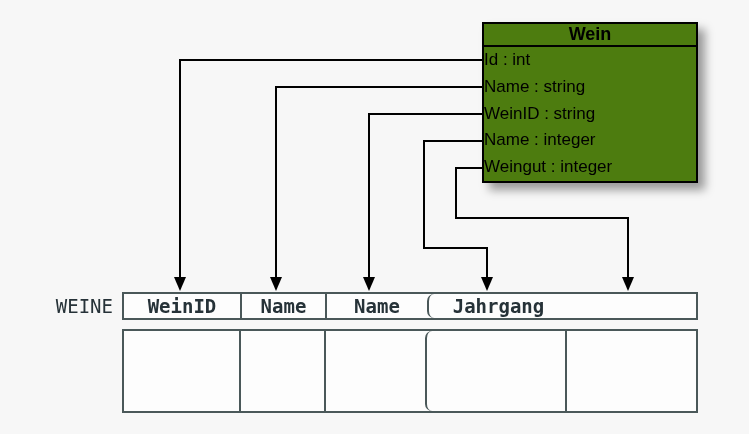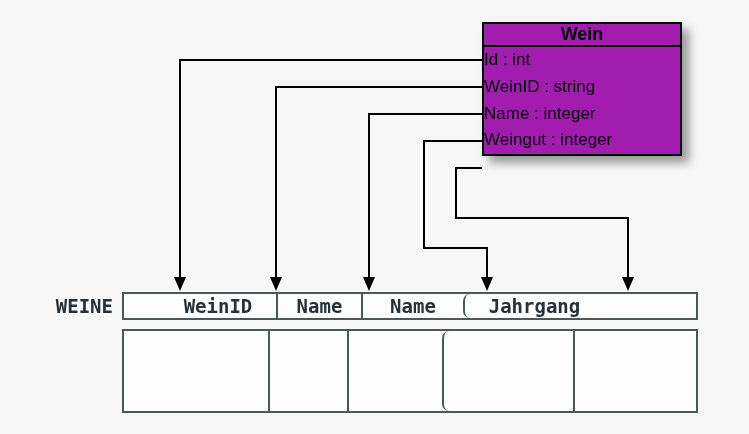--- a/index.html
+++ b/index.html
@@ -16,22 +16,22 @@
   }
   .connectors {
     position: absolute; left: 0; top: 0;
     width: 749px; height: 434px;
     pointer-events: none;
   }
   
   .class-box {
     position: absolute;
     left: 482px; top: 22px;
-    width: 200px;
-    background: #a21caf;
+    width: 216px;
+    background: #4d7c0f;
     border: 2px solid #000000;
     box-shadow: 7px 7px 9px rgba(0,0,0,0.38);
     box-sizing: border-box;
   }
   .class-title {
     height: 21px; line-height: 21px;
     text-align: center;
     font-weight: bold;
     font-size: 18px;
     color: #000000;
@@ -43,21 +43,21 @@
     color: #000000;
     white-space: nowrap;
   }
   
   .table-label {
     position: absolute;
     left: 23px; top: 292px;
     width: 90px; height: 28px; line-height: 28px;
     text-align: right;
     font-family: "DejaVu Sans Mono", monospace;
-    font-weight: bold;
+    font-weight: normal;
     font-size: 19px;
     color: #263238;
   }
   .db-row {
     position: absolute;
     left: 122px;
     width: 576px;
     display: flex;
     border: 2px solid #4a5859;
     box-sizing: border-box;
@@ -71,21 +71,21 @@
     display: flex;
     align-items: center;
     justify-content: center;
     font-family: "DejaVu Sans Mono", monospace;
     font-weight: bold;
     font-size: 19px;
     color: #263238;
     overflow: hidden;
   }
   .db-cell:first-child { border-left: none; }
-  .w0 { width: 116px; margin-left: 36px; } .w1 { width: 85px; } .w2 { width: 102px; }
+  .w0 { width: 116px; } .w1 { width: 85px; } .w2 { width: 102px; }
   .w3 { width: 141px; border-radius: 7px; } .w4 { width: 132px; }
 </style>
 </head>
 <body>
 
 <div class="canvas">
 
   <svg class="connectors" viewBox="0 0 749 434" xmlns="http://www.w3.org/2000/svg">
     <g stroke="#000000" stroke-width="2" fill="none">
       <path d="M482,60 H180 V278"></path>
@@ -99,20 +99,21 @@
       <polygon points="270,277 282,277 276,291"></polygon>
       <polygon points="363,277 375,277 369,291"></polygon>
       <polygon points="481,277 493,277 487,291"></polygon>
       <polygon points="622,277 634,277 628,291"></polygon>
     </g>
   </svg>
 
   <div class="class-box">
     <div class="class-title">Wein</div>
     <div class="class-attr">Id : int</div>
+    <div class="class-attr">Name : string</div>
     <div class="class-attr">WeinID : string</div>
     <div class="class-attr">Name : integer</div>
     <div class="class-attr">Weingut : integer</div>
   </div>
 
   <div class="table-label">WEINE</div>
 
   <div class="db-row db-header">
     <div class="db-cell w0">WeinID</div>
     <div class="db-cell w1">Name</div>

